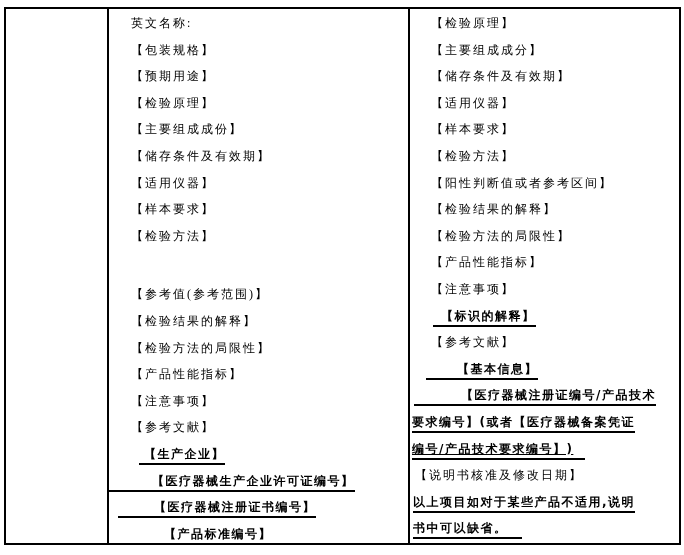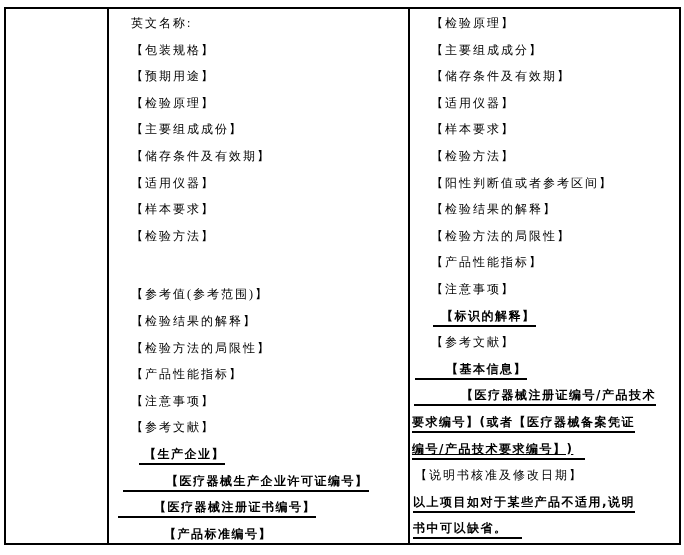--- a/index.html
+++ b/index.html
@@ -72,40 +72,40 @@
         <div class="line" style="padding-left: 22px;"><span class="txt">【适用仪器】</span></div>
         <div class="line" style="padding-left: 22px;"><span class="txt">【样本要求】</span></div>
         <div class="line" style="padding-left: 22px;"><span class="txt">【检验方法】</span></div>
         <div class="line" style="padding-left: 22px; margin-top: 32px;"><span class="txt">【参考值(参考范围)】</span></div>
         <div class="line" style="padding-left: 22px;"><span class="txt">【检验结果的解释】</span></div>
         <div class="line" style="padding-left: 22px;"><span class="txt">【检验方法的局限性】</span></div>
         <div class="line" style="padding-left: 22px;"><span class="txt">【产品性能指标】</span></div>
         <div class="line" style="padding-left: 22px;"><span class="txt">【注意事项】</span></div>
         <div class="line" style="padding-left: 22px;"><span class="txt">【参考文献】</span></div>
         <div class="line" style="padding-left: 30px;"><span class="txt b u" style="padding-left: 5px;">【生产企业】</span></div>
-        <div class="line" style="padding-left: 14px;"><span class="txt b u" style="padding-left: 43px;">【医疗器械生产企业许可证编号】</span></div>
+        <div class="line" style="padding-left: 0;"><span class="txt b u" style="padding-left: 43px;">【医疗器械生产企业许可证编号】</span></div>
         <div class="line" style="padding-left: 9px;"><span class="txt b u" style="padding-left: 36px;">【医疗器械注册证书编号】</span></div>
         <div class="line" style="padding-left: 9px;"><span class="txt b u" style="padding-left: 46px;">【产品标准编号】</span></div>
         <div class="line" style="padding-left: 22px;"><span class="txt">【说明书批准及修改日期】</span></div>
       </div>
     <div class="cell cell-right">
         <div class="line" style="padding-left: 21px;"><span class="txt">【检验原理】</span></div>
         <div class="line" style="padding-left: 21px;"><span class="txt">【主要组成成分】</span></div>
         <div class="line" style="padding-left: 21px;"><span class="txt">【储存条件及有效期】</span></div>
         <div class="line" style="padding-left: 21px;"><span class="txt">【适用仪器】</span></div>
         <div class="line" style="padding-left: 21px;"><span class="txt">【样本要求】</span></div>
         <div class="line" style="padding-left: 21px;"><span class="txt">【检验方法】</span></div>
         <div class="line" style="padding-left: 21px;"><span class="txt">【阳性判断值或者参考区间】</span></div>
         <div class="line" style="padding-left: 21px;"><span class="txt">【检验结果的解释】</span></div>
         <div class="line" style="padding-left: 21px;"><span class="txt">【检验方法的局限性】</span></div>
         <div class="line" style="padding-left: 21px;"><span class="txt">【产品性能指标】</span></div>
         <div class="line" style="padding-left: 21px;"><span class="txt">【注意事项】</span></div>
         <div class="line" style="padding-left: 23px;"><span class="txt b u" style="padding-left: 8px;">【标识的解释】</span></div>
         <div class="line" style="padding-left: 21px;"><span class="txt">【参考文献】</span></div>
-        <div class="line" style="padding-left: 5px;"><span class="txt b u" style="padding-left: 31px;">【基本信息】</span></div>
+        <div class="line" style="padding-left: 5px; margin-left: 11px;"><span class="txt b u" style="padding-left: 31px;">【基本信息】</span></div>
         <div class="line" style="padding-left: 4px;"><span class="txt b u" style="padding-left: 47px;">【医疗器械注册证编号/产品技术</span></div>
         <div class="line" style="padding-left: 2px;"><span class="txt b u">要求编号】(或者【医疗器械备案凭证</span></div>
         <div class="line" style="padding-left: 2px;"><span class="txt b u" style="padding-right: 12px; text-decoration: underline;">编号/产品技术要求编号】)</span></div>
         <div class="line" style="padding-left: 5px;"><span class="txt">【说明书核准及修改日期】</span></div>
         <div class="line" style="padding-left: 3px;"><span class="txt b u">以上项目如对于某些产品不适用,说明</span></div>
         <div class="line" style="padding-left: 3px;"><span class="txt b u" style="padding-right: 14px;">书中可以缺省。</span></div>
       </div>
   </div>
 </div>
 

